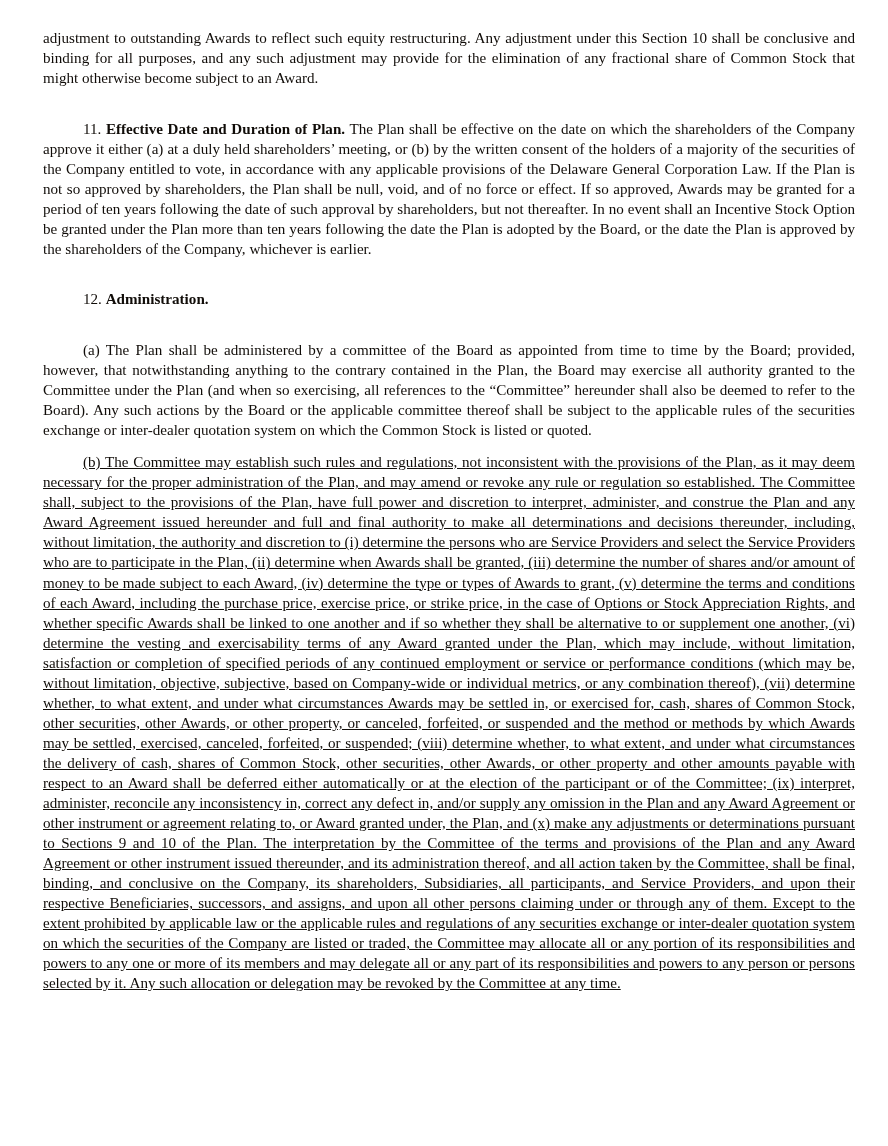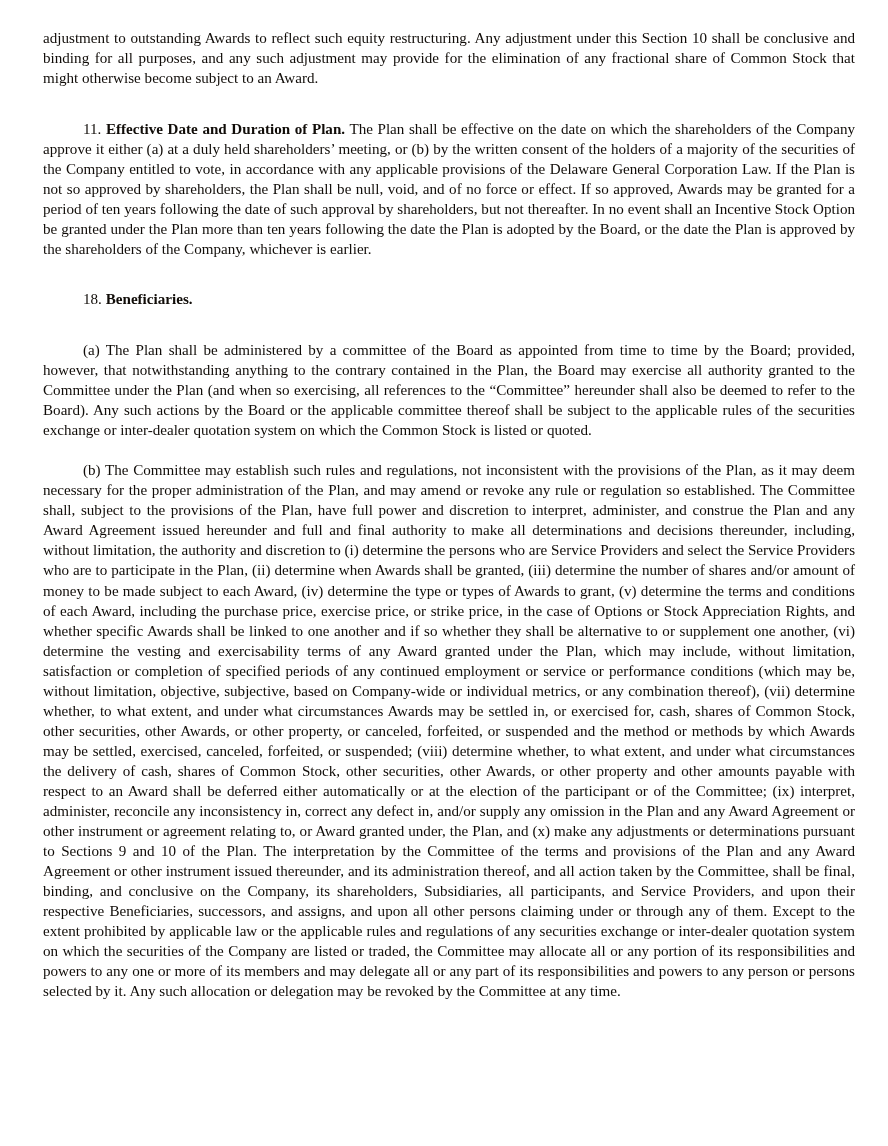--- a/index.html
+++ b/index.html
@@ -33,32 +33,32 @@
     text-justify: inter-word;
     letter-spacing: 0.01px;
     word-spacing: 0px;
     -webkit-font-smoothing: antialiased;
   }
   p.indent {
     text-indent: 40px;
   }
   p.gap-lg   { margin-top: 30.5px; }
   p.gap-med  { margin-top: 30.5px; }
-  p.gap-xs   { margin-top: 20px; }
+  p.gap-xs   { margin-top: 12px; text-decoration: underline; }
   .bi {
     font-weight: bold;
   }
   .u {
     text-underline-offset: 1px;
   }
 </style>
 </head>
 <body>
 
 <div id="page">
   <div class="doc-body" id="doc-body">
       <p class="para"><span>adjustment to outstanding Awards to reflect such equity restructuring. Any adjustment under this Section 10 shall be conclusive and binding for all purposes, and any such adjustment may provide for the elimination of any fractional share of Common Stock that might otherwise become subject to an Award.</span></p>
       <p class="para indent gap-lg"><span>11. </span><span class="bi">Effective Date and Duration of Plan.</span><span>  The Plan shall be effective on the date on which the shareholders of the Company approve it either (a) at a duly held shareholders’ meeting, or (b) by the written consent of the holders of a majority of the securities of the Company entitled to vote, in accordance with any applicable provisions of the Delaware General Corporation Law. If the Plan is not so approved by shareholders, the Plan shall be null, void, and of no force or effect. If so approved, Awards may be granted for a period of ten years following the date of such approval by shareholders, but not thereafter. In no event shall an Incentive Stock Option be granted under the Plan more than ten years following the date the Plan is adopted by the Board, or the date the Plan is approved by the shareholders of the Company, whichever is earlier.</span></p>
-      <p class="para indent gap-med"><span>18. </span><span class="bi">Beneficiaries.</span></p>
+      <p class="para indent gap-med"><span>12. </span><span class="bi">Administration.</span></p>
       <p class="para indent gap-med"><span>(a) The Plan shall be administered by a committee of the Board as appointed from time to time by the Board; </span><span class="u">provided</span><span>, </span><span class="u">however</span><span>, that notwithstanding anything to the contrary contained in the Plan, the Board may exercise all authority granted to the Committee under the Plan (and when so exercising, all references to the “Committee” hereunder shall also be deemed to refer to the Board). Any such actions by the Board or the applicable committee thereof shall be subject to the applicable rules of the securities exchange or inter-dealer quotation system on which the Common Stock is listed or quoted.</span></p>
       <p class="para indent gap-xs"><span>(b) The Committee may establish such rules and regulations, not inconsistent with the provisions of the Plan, as it may deem necessary for the proper administration of the Plan, and may amend or revoke any rule or regulation so established. The Committee shall, subject to the provisions of the Plan, have full power and discretion to interpret, administer, and construe the Plan and any Award Agreement issued hereunder and full and final authority to make all determinations and decisions thereunder, including, without limitation, the authority and discretion to (i) determine the persons who are Service Providers and select the Service Providers who are to participate in the Plan, (ii) determine when Awards shall be granted, (iii) determine the number of shares and/or amount of money to be made subject to each Award, (iv) determine the type or types of Awards to grant, (v) determine the terms and conditions of each Award, including the purchase price, exercise price, or strike price, in the case of Options or Stock Appreciation Rights, and whether specific Awards shall be linked to one another and if so whether they shall be alternative to or supplement one another, (vi) determine the vesting and exercisability terms of any Award granted under the Plan, which may include, without limitation, satisfaction or completion of specified periods of any continued employment or service or performance conditions (which may be, without limitation, objective, subjective, based on Company-wide or individual metrics, or any combination thereof), (vii) determine whether, to what extent, and under what circumstances Awards may be settled in, or exercised for, cash, shares of Common Stock, other securities, other Awards, or other property, or canceled, forfeited, or suspended and the method or methods by which Awards may be settled, exercised, canceled, forfeited, or suspended; (viii) determine whether, to what extent, and under what circumstances the delivery of cash, shares of Common Stock, other securities, other Awards, or other property and other amounts payable with respect to an Award shall be deferred either automatically or at the election of the participant or of the Committee; (ix) interpret, administer, reconcile any inconsistency in, correct any defect in, and/or supply any omission in the Plan and any Award Agreement or other instrument or agreement relating to, or Award granted under, the Plan, and (x) make any adjustments or determinations pursuant to Sections 9 and 10 of the Plan. The interpretation by the Committee of the terms and provisions of the Plan and any Award Agreement or other instrument issued thereunder, and its administration thereof, and all action taken by the Committee, shall be final, binding, and conclusive on the Company, its shareholders, Subsidiaries, all participants, and Service Providers, and upon their respective Beneficiaries, successors, and assigns, and upon all other persons claiming under or through any of them. Except to the extent prohibited by applicable law or the applicable rules and regulations of any securities exchange or inter-dealer quotation system on which the securities of the Company are listed or traded, the Committee may allocate all or any portion of its responsibilities and powers to any one or more of its members and may delegate all or any part of its responsibilities and powers to any person or persons selected by it. Any such allocation or delegation may be revoked by the Committee at any time.</span></p>
     </div>
 </div>
 
 </body></html>

